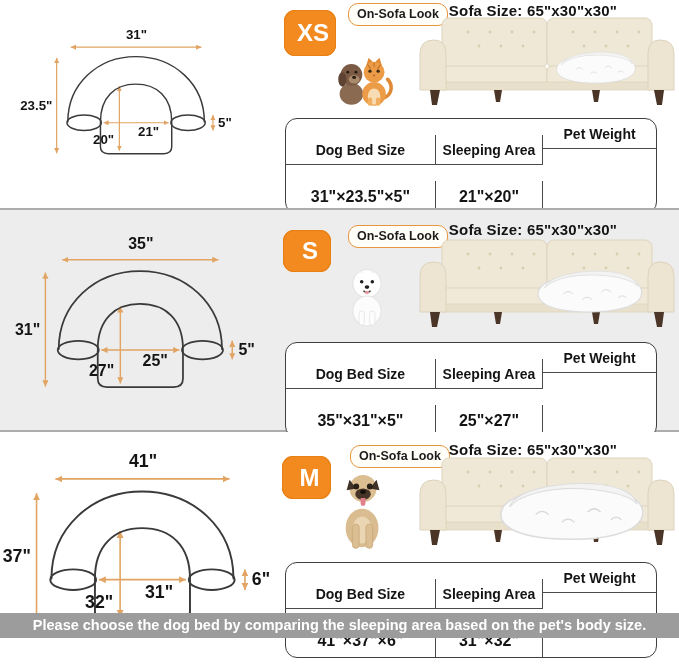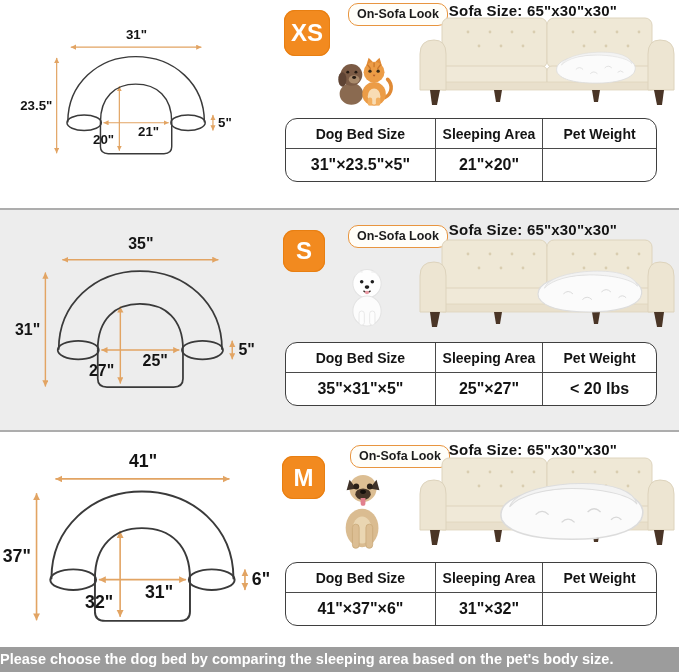--- a/index.html
+++ b/index.html
@@ -14,45 +14,46 @@
             border-top:2px solid #ADADAD; border-bottom:2px solid #ADADAD; box-sizing:border-box; }
   .row-m  { top:432px; height:215px; background:#ffffff; }
 
   .diagram { position:absolute; overflow:visible; }
   .dim-label { font-family:"Liberation Sans", sans-serif; font-size:15.5px; font-weight:600; fill:#141414; }
 
   .badge {
     position:absolute; display:flex; align-items:center; justify-content:center;
     background:#F28A1F; color:#ffffff; font-weight:bold; border-radius:11px;
     box-shadow:inset 0 0 0 1px #e87f12;
+    padding-left:6px;
   }
   .onsofa {
     position:absolute; border:1.5px solid #E8953F; border-radius:10px; background:#FFFEF9;
     font-size:12.5px; font-weight:600; color:#1c1c1c; padding:3px 8px 4px; white-space:nowrap;
   }
   .sofasize {
     position:absolute; left:420px; width:226px; text-align:center;
     font-size:15px; font-weight:600; color:#141414; letter-spacing:0.2px; white-space:nowrap;
   }
   .pets, .sofa { position:absolute; }
 
   .size-table {
     position:absolute; left:285px; width:370px; background:#ffffff;
     border:1.6px solid #3F3F3F; border-radius:12px; overflow:hidden;
     display:grid; grid-template-columns:40.5% 29% 30.5%;
   }
   .cell { display:flex; align-items:center; justify-content:center; font-weight:600; color:#141414; }
   .th { height:29px; font-size:14px; border-bottom:1.4px solid #4A4A4A; }
   .td { height:32px; font-size:16px; }
-  .c1, .c2 { border-right:1.4px solid #4A4A4A; }
+  .c1, .c2 { border-right:1.4px solid #4A4A4A;margin-top:16px; }
 
   .footer {
-    position:absolute; left:0; top:647px; width:679px; height:25px;
+    position:absolute; left:0; top:613px; width:679px; height:25px;
     background:#9C9C9C; color:#ffffff; font-weight:bold; font-size:14.5px;
-    line-height:25px; white-space:nowrap;
+    text-align:center; line-height:25px; white-space:nowrap;
   }
   .defs-holder { position:absolute; width:0; height:0; overflow:hidden; }
 </style>
 </head>
 <body>
 
 <div class="canvas">
 
   <svg class="defs-holder" aria-hidden="true">
     <defs>
@@ -230,21 +231,20 @@
       <use href="#sofa-def"></use>
       <use href="#bed-def" transform="translate(174,56) scale(0.95)"></use>
     </svg>
 
     <div class="size-table" style="top:132px;">
       <div class="cell th c1">Dog Bed Size</div>
       <div class="cell th c2">Sleeping Area</div>
       <div class="cell th">Pet Weight</div>
       <div class="cell td c1">35"×31"×5"</div>
       <div class="cell td c2">25"×27"</div>
-      <div class="cell td">&lt; 20 lbs</div>
     </div>
   </section>
 
   <section class="row row-m">
     <svg class="diagram" viewBox="-12 0 262 168" style="left:-23px; top:16px; width:300px;">
       <use href="#diagram-def"></use>
       <text class="dim-label" x="133" y="17" text-anchor="middle">41"</text>
       <text class="dim-label" x="35" y="100" text-anchor="end">37"</text>
       <text class="dim-label" x="147" y="131" text-anchor="middle">31"</text>
       <text class="dim-label" x="107" y="140" text-anchor="end">32"</text>

